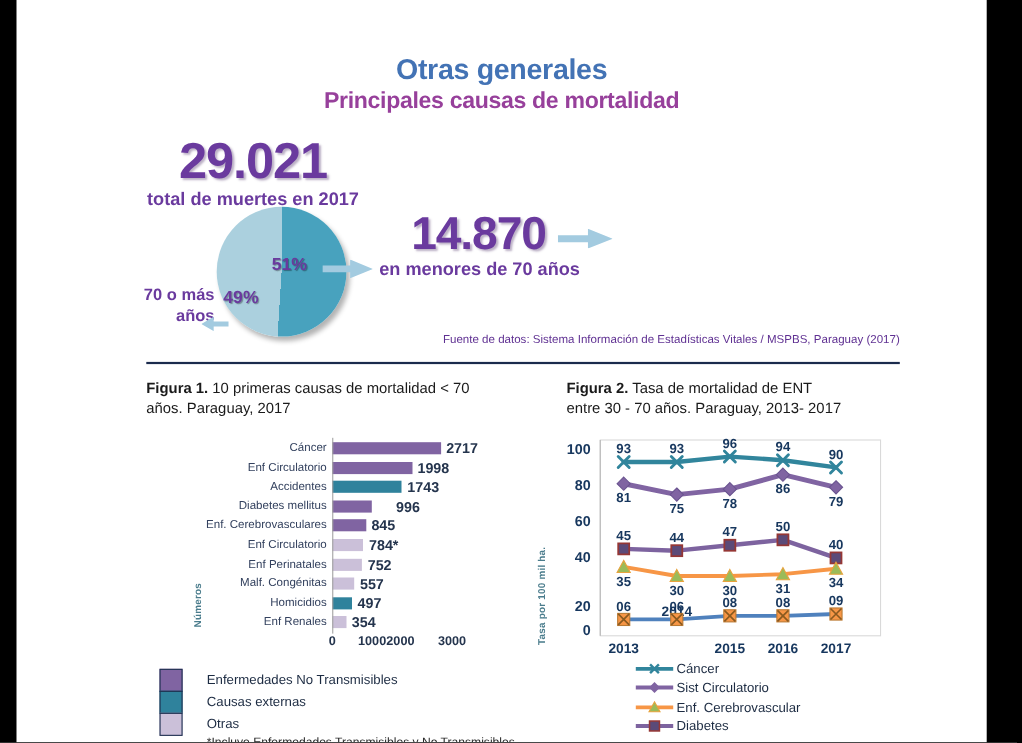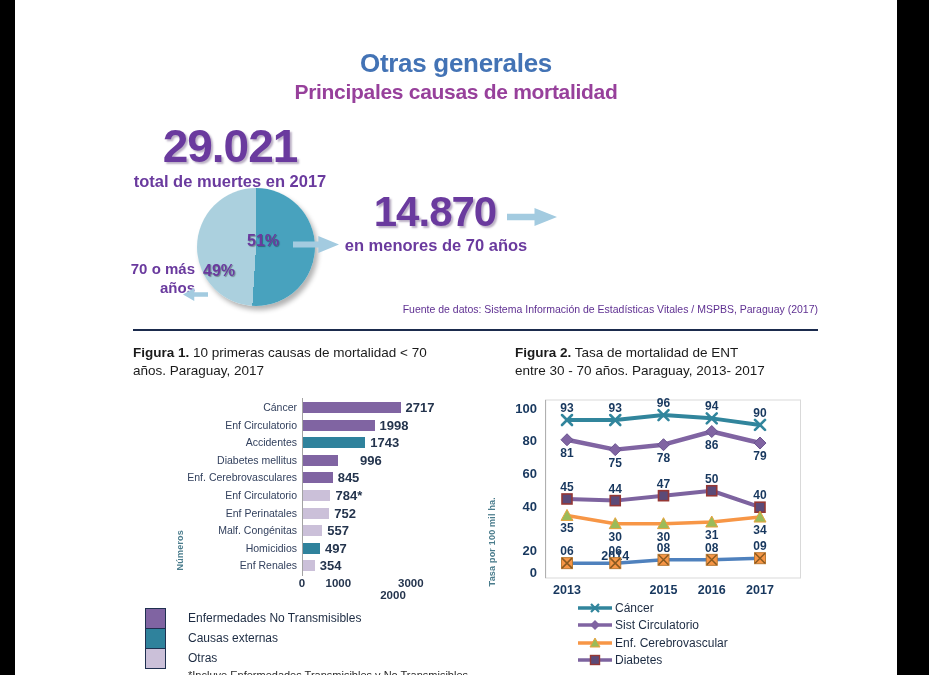--- a/index.html
+++ b/index.html
@@ -107,21 +107,21 @@
         <div class="f1-bar" style="position: absolute; left: 287px; top: 525.2px; width: 20.2163px; height: 11px; background: rgb(203, 192, 217);"></div>
         <div class="f1-val" style="position: absolute; left: 312.216px; top: 522.2px;">557</div>
         <div class="f1-cat" style="position: absolute; left: 118px; top: 540.8px; width: 164px;">Homicidios</div>
         <div class="f1-bar" style="position: absolute; left: 287px; top: 542.8px; width: 18.0386px; height: 11px; background: rgb(47, 130, 156);"></div>
         <div class="f1-val" style="position: absolute; left: 310.039px; top: 539.8px;">497</div>
         <div class="f1-cat" style="position: absolute; left: 118px; top: 558.4px; width: 164px;">Enf Renales</div>
         <div class="f1-bar" style="position: absolute; left: 287px; top: 560.4px; width: 12.8484px; height: 11px; background: rgb(203, 192, 217);"></div>
         <div class="f1-val" style="position: absolute; left: 304.848px; top: 557.4px;">354</div>
         <div class="f1-tick" style="position: absolute; left: 267px; top: 577px; width: 40px;">0</div>
         <div class="f1-tick" style="position: absolute; left: 303.295px; top: 577px; width: 40px;">1000</div>
-        <div class="f1-tick" style="position: absolute; left: 358px; top: 577px; width: 40px; margin-top: 12px;">2000</div>
+        <div class="f1-tick" style="position: absolute; left: 329px; top: 577px; width: 40px;">2000</div>
         <div class="f1-tick" style="position: absolute; left: 375.885px; top: 577px; width: 40px;">3000</div>
         <div class="" style="position: absolute; left: 287px; top: 398px; width: 1px; height: 178px; background: rgb(163, 163, 163);"></div>
       </div>
     <div class="ylab" style="left:160px;top:530px;">Números</div>
     <div>
         <div class="f1-sq" style="position: absolute; left: 130px; top: 608px; width: 21px; height: 21px; background: rgb(128, 100, 162);"></div>
         <div class="f1-lg" style="position: absolute; left: 173px; top: 611px;">Enfermedades No Transmisibles</div>
         <div class="f1-sq" style="position: absolute; left: 130px; top: 628px; width: 21px; height: 21px; background: rgb(47, 130, 156);"></div>
         <div class="f1-lg" style="position: absolute; left: 173px; top: 631px;">Causas externas</div>
         <div class="f1-sq" style="position: absolute; left: 130px; top: 648px; width: 21px; height: 21px; background: rgb(203, 192, 217);"></div>

